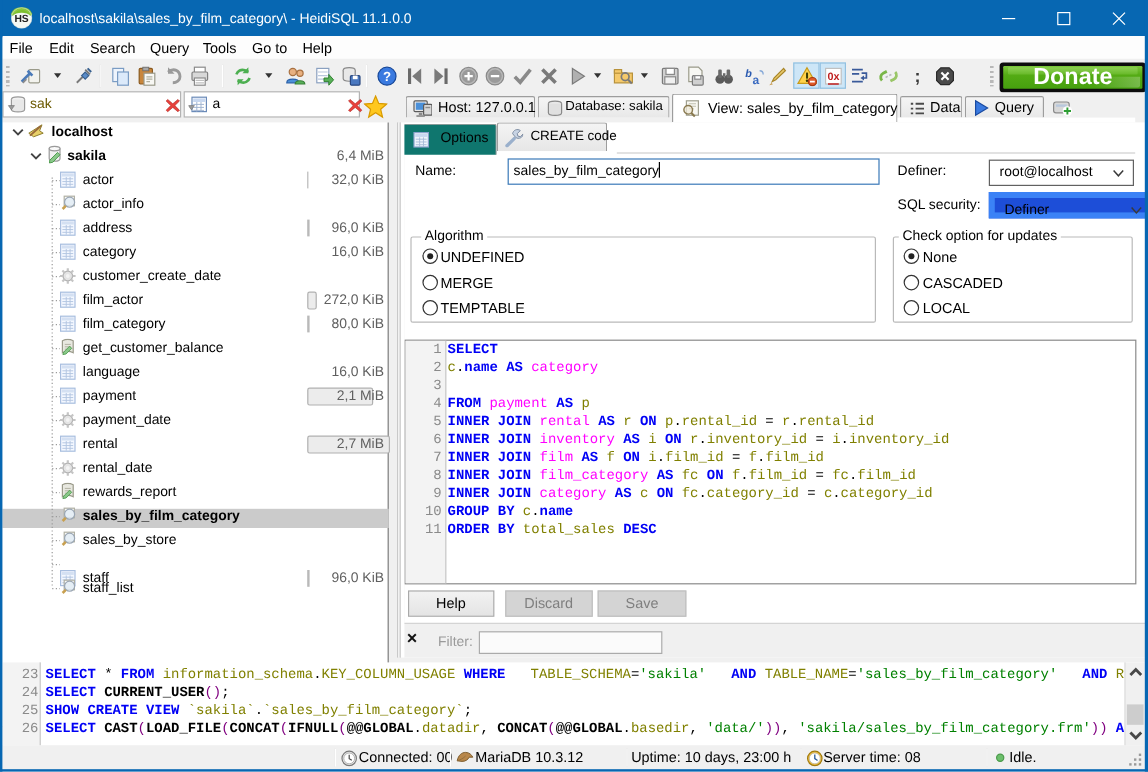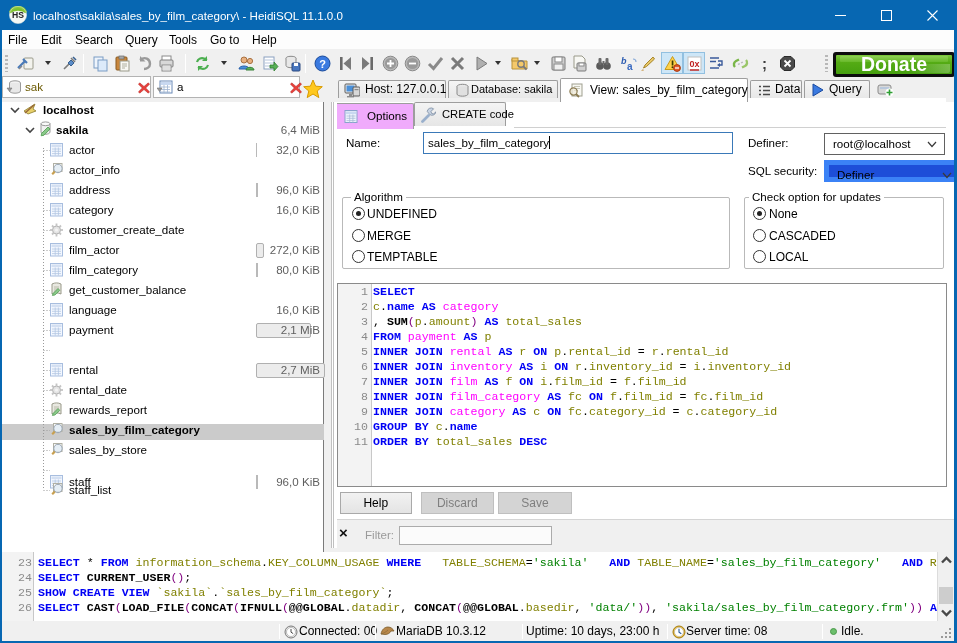--- a/index.html
+++ b/index.html
@@ -33,21 +33,21 @@
 .trow .nm { position:absolute; top:0; }
 .trow .sz { position:absolute; right:3px; top:0; color:#5f5f5f; }
 .bold { font-weight:bold; }
 .sizebar { position:absolute; top:2.5px; height:15px; background:#ececec; border:1px solid #b0b0b0; border-radius:2px; }
 .szline { position:absolute; top:3px; height:14px; background:#b9b9b9; }
 .nicon { position:absolute; top:2px; width:16px; height:16px; }
 #treesel { position:absolute; left:0; top:321.5px; width:322px; height:16px; background:#cbcbcb; }
 
 #rpanel { position:absolute; left:337px; top:102px; width:620px; height:446px; background:#fff; }
 .stab { position:absolute; top:0px; height:24px; background:linear-gradient(#f4f4f4,#e6e6e6); border:1px solid #9d9d9d; border-bottom:none; border-radius:2px 2px 0 0; }
-.stab.active { background:#f0abfc; top:0.5px; height:26px; border-bottom:none; }
+.stab.active { background:#0f766e; top:0.5px; height:26px; border-bottom:none; }
 .grpbox { position:absolute; border:1px solid #b9b9b9; border-radius:2px; }
 .grpbox .cap { position:absolute; left:8px; top:-8px; background:#fff; padding:0 3px; }
 .radio { position:absolute; width:13px; height:13px; border:1px solid #333; border-radius:50%; background:#fff; }
 .radio.sel::after { content:""; position:absolute; left:3px; top:3px; width:5px; height:5px; background:#222; border-radius:50%; }
 .rlbl { position:absolute; font-size:12px; }
 
 #editor { position:absolute; left:0px; top:181px; width:610px; height:204px; background:#fff; border:1px solid #8a8a8a; font-family:"Liberation Mono",monospace; font-size:11.62px; line-height:15px; }
 #gutter { position:absolute; left:0; top:0; width:34px; height:202px; background:#f3f3f3; border-right:1px solid #c8c8c8; }
 .lnum { position:absolute; left:0; width:30px; text-align:right; color:#8a8a8a; font-family:"Liberation Mono",monospace; font-size:11.62px; line-height:15px; }
 .cline { position:absolute; left:35px; white-space:pre; }
@@ -501,20 +501,26 @@
         <span class="nm" style="left:67px">language</span>
         <span class="sz">16,0 KiB</span>
       </div>
   <div class="trow" style="top:218px">
         <svg class="nicon" style="left:47px">
           <use href="#i-tbl"></use>
         </svg>
         <span class="nm" style="left:67px">payment</span>
         <span class="sizebar" style="left:254px;width:55px"></span>
         <span class="sz">2,1 MiB</span>
+      </div>
+  <div class="trow" style="top:238px">
+        <svg class="nicon" style="left:47px">
+          <use href="#i-proc"></use>
+        </svg>
+        <span class="nm" style="left:67px">payment_date</span>
       </div>
   <div class="trow" style="top:258px">
         <svg class="nicon" style="left:47px">
           <use href="#i-tbl"></use>
         </svg>
         <span class="nm" style="left:67px">rental</span>
         <span class="sizebar" style="left:254px;width:69px"></span>
         <span class="sz">2,7 MiB</span>
       </div>
   <div class="trow" style="top:278px">
@@ -648,21 +654,20 @@
     <div class="lnum" style="top:45px">4</div>
     <div class="lnum" style="top:60px">5</div>
     <div class="lnum" style="top:75px">6</div>
     <div class="lnum" style="top:90px">7</div>
     <div class="lnum" style="top:105px">8</div>
     <div class="lnum" style="top:120px">9</div>
     <div class="lnum" style="top:135px">10</div>
     <div class="lnum" style="top:150px">11</div>
     <div class="cline" style="top:0px"><span class="kw">SELECT</span></div>
     <div class="cline" style="top:15px"><span class="id">c</span>.<span class="kw">name</span> <span class="kw">AS</span> <span class="tb">category</span></div>
-    <div class="cline" style="top:30px">, <span class="fn">SUM</span><span class="pa">(</span><span class="id">p</span>.<span class="id">amount</span><span class="pa">)</span> <span class="kw">AS</span> <span class="id">total_sales</span></div>
     <div class="cline" style="top:45px"><span class="kw">FROM</span> <span class="tb">payment</span> <span class="kw">AS</span> <span class="id">p</span></div>
     <div class="cline" style="top:60px"><span class="kw">INNER</span> <span class="kw">JOIN</span> <span class="tb">rental</span> <span class="kw">AS</span> <span class="id">r</span> <span class="kw">ON</span> <span class="id">p</span>.<span class="id">rental_id</span> = <span class="id">r</span>.<span class="id">rental_id</span></div>
     <div class="cline" style="top:75px"><span class="kw">INNER</span> <span class="kw">JOIN</span> <span class="tb">inventory</span> <span class="kw">AS</span> <span class="id">i</span> <span class="kw">ON</span> <span class="id">r</span>.<span class="id">inventory_id</span> = <span class="id">i</span>.<span class="id">inventory_id</span></div>
     <div class="cline" style="top:90px"><span class="kw">INNER</span> <span class="kw">JOIN</span> <span class="tb">film</span> <span class="kw">AS</span> <span class="id">f</span> <span class="kw">ON</span> <span class="id">i</span>.<span class="id">film_id</span> = <span class="id">f</span>.<span class="id">film_id</span></div>
     <div class="cline" style="top:105px"><span class="kw">INNER</span> <span class="kw">JOIN</span> <span class="tb">film_category</span> <span class="kw">AS</span> <span class="id">fc</span> <span class="kw">ON</span> <span class="id">f</span>.<span class="id">film_id</span> = <span class="id">fc</span>.<span class="id">film_id</span></div>
     <div class="cline" style="top:120px"><span class="kw">INNER</span> <span class="kw">JOIN</span> <span class="tb">category</span> <span class="kw">AS</span> <span class="id">c</span> <span class="kw">ON</span> <span class="id">fc</span>.<span class="id">category_id</span> = <span class="id">c</span>.<span class="id">category_id</span></div>
     <div class="cline" style="top:135px"><span class="kw">GROUP</span> <span class="kw">BY</span> <span class="id">c</span>.<span class="kw">name</span></div>
     <div class="cline" style="top:150px"><span class="kw">ORDER</span> <span class="kw">BY</span> <span class="id">total_sales</span> <span class="kw">DESC</span></div>
   </div>
 

